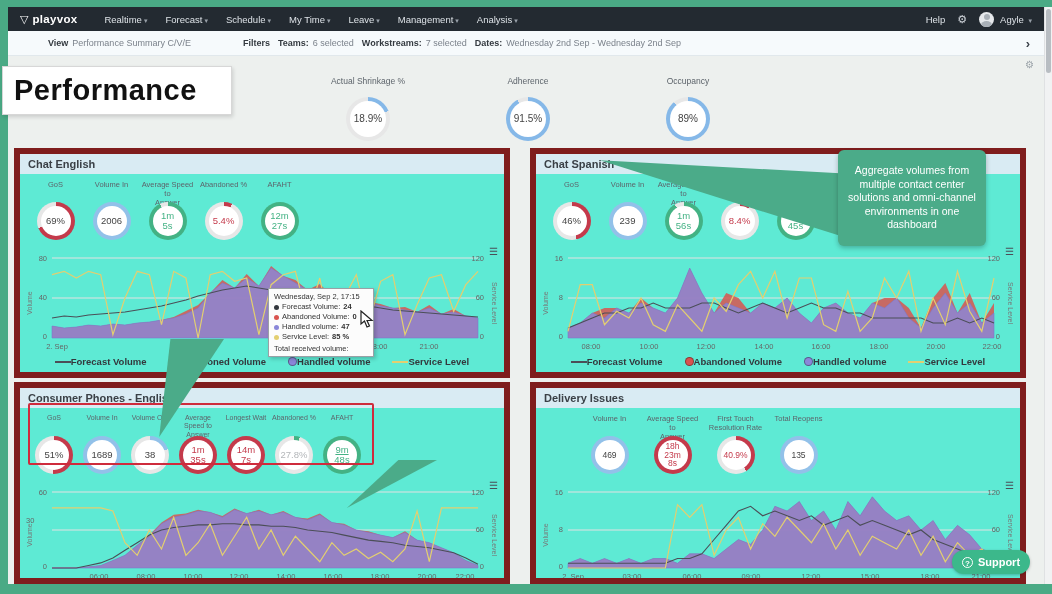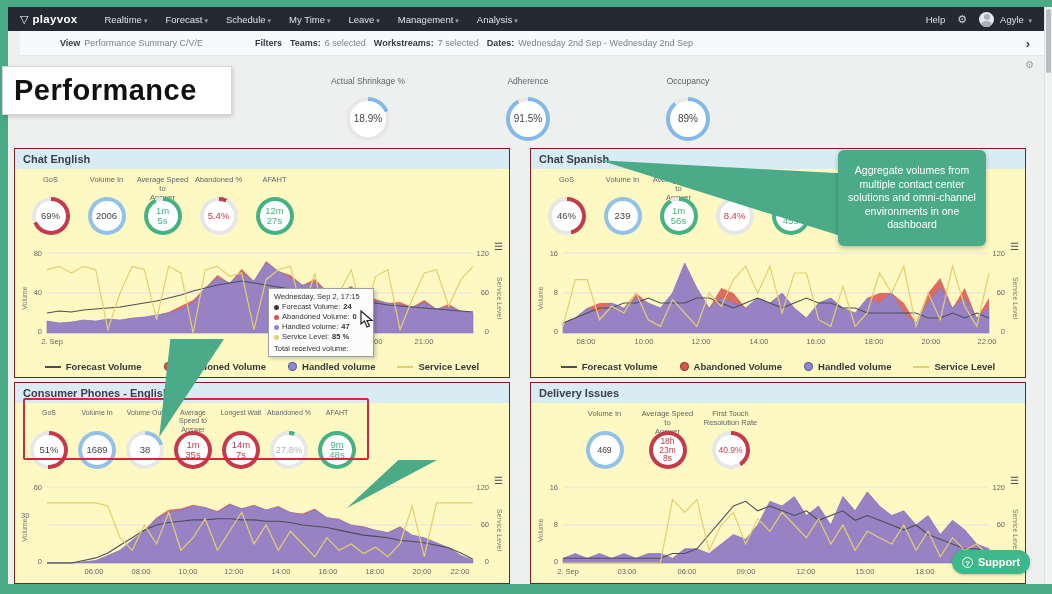--- a/index.html
+++ b/index.html
@@ -17,21 +17,21 @@
   .caret { font-size:7px; color:#98a0a9; margin-left:2px; }
   .nav-right { margin-left:auto; display:flex; align-items:center; gap:12px; }
   .nav-help { font-size:9.5px; color:#dde2e7; }
   .nav-gear { font-size:11px; color:#cfd4da; }
   .avatar { width:15px; height:15px; border-radius:50%; background:#e6e9ec; position:relative; overflow:hidden; }
   .avatar::before { content:''; position:absolute; top:2.5px; left:4.5px; width:6px; height:6px; border-radius:50%; background:#a9b0b7; }
   .avatar::after { content:''; position:absolute; top:9.5px; left:2px; width:11px; height:8px; border-radius:50%; background:#a9b0b7; }
   .nav-user { font-size:9.5px; color:#dde2e7; margin-left:-6px; }
 
   
-  .filterbar { position:absolute; left:12px; top:24px; right:8px; height:25px; background:#f6fafc; border-bottom:1px solid #e1e8ec; display:flex; align-items:center; padding-left:40px; font-size:9px; color:#49505a; z-index:3; }
+  .filterbar { position:absolute; left:0; top:24px; right:8px; height:25px; background:#f6fafc; border-bottom:1px solid #e1e8ec; display:flex; align-items:center; padding-left:40px; font-size:9px; color:#49505a; z-index:3; }
   .filterbar b { font-weight:bold; color:#343a40; }
   .fgap { width:8px; } .fgap-lg { width:52px; }
   .fval { color:#7b828b; margin-left:4px; }
   .chev { margin-left:auto; margin-right:14px; font-size:13px; font-weight:bold; color:#3a4149; cursor:pointer; }
 
   
   .content { position:absolute; left:0; top:49px; right:8px; bottom:0; background:#edf0ee; overflow:hidden; }
   .content-gear { position:absolute; right:10px; top:3px; font-size:10px; color:#9aa2a8; z-index:2; }
 
   
@@ -43,21 +43,21 @@
   .gauge { text-align:center; }
   .gauges-top .gauge { width:120px; }
   .glabel { font-size:7.5px; color:#5d646b; white-space:pre-line; line-height:1.2; }
   .gauges-top .glabel { font-size:8.5px; margin-bottom:11px; }
   .gring { position:relative; border-radius:50%; margin:0 auto; width:38px; height:38px; }
   .gauges-top .gring { width:44px; height:44px; }
   .gval { position:absolute; inset:4px; background:#fff; border-radius:50%; display:flex; align-items:center; justify-content:center; font-size:9.5px; color:#444; white-space:pre-line; line-height:1.05; text-align:center; }
   .gauges-top .gval { font-size:10px; }
 
   
-  .panel { position:absolute; background:#fef9c3; border:1px solid #7f1d1d; overflow:hidden; }
+  .panel { position:absolute; background:#5eead4; border:6px solid #7f1d1d; overflow:hidden; }
   .panel-h { height:20px; background:#d9ebf3; font-size:11px; font-weight:bold; color:#3a4046; line-height:20px; padding-left:8px; }
   .gauges { display:flex; padding-top:6px; }
   .gauges .gauge { width:55px; }
   .gauges .glabel { height:20px; margin-bottom:2px; }
   .g-chat { padding-left:8px; gap:1px; }
   .g-consumer { padding-left:10px; gap:0; }
   .g-consumer .gauge { width:48px; }
   .g-consumer .glabel { font-size:7px; }
   .g-delivery { padding-left:46px; gap:8px; }
   .g-delivery .gval { font-size:8.5px; }
@@ -65,21 +65,21 @@
   .chart-block { position:absolute; left:6px; right:6px; }
   .r1 .chart-block { top:96px; height:106px; }
   .r2 .chart-block { top:96px; height:102px; }
   .tick { position:absolute; font-size:7.5px; color:#666; z-index:1; }
   .ylab, .y2lab { position:absolute; font-size:7px; color:#777; top:50%; }
   .ylab { left:0px; transform:translateY(-50%) rotate(180deg); writing-mode:vertical-rl; }
   .y2lab { right:0px; transform:translateY(-50%); writing-mode:vertical-rl; }
   .ham { position:absolute; right:0; top:-4px; font-size:10px; color:#4b4e57; cursor:pointer; z-index:2; }
 
   .legend { position:absolute; left:0; right:0; bottom:5px; display:flex; justify-content:center; gap:22px; }
-  .litem { display:flex; align-items:center; gap:5px; font-size:9.5px; font-weight:bold; color:#33383d; }
+  .litem { display:flex; align-items:center; font-size:9.5px; font-weight:bold; color:#33383d; }
   .lline { width:16px; height:2px; }
   .ldot { width:9px; height:9px; border-radius:50%; }
 
   
   .red-box { position:absolute; left:8px; top:15px; width:346px; height:62px; border:2px solid #cf2b3c; border-radius:2px; z-index:4; pointer-events:none; }
 
   
   .callout { position:absolute; background:#4bab89; color:#fff; border-radius:6px; padding:9px 10px; text-align:center; font-size:10.5px; line-height:1.3; z-index:5; box-shadow:0 2px 5px rgba(0,0,0,.25); display:flex; align-items:center; justify-content:center; }
   .tail { position:absolute; background:#4bab89; z-index:5; }
   #tail1 { left:592px; top:97px; width:240px; height:92px; clip-path:polygon(0 8%, 100% 22%, 100% 90%); }
@@ -446,20 +446,26 @@
 8s</div>
             </div>
           </div>
           <div class="gauge">
             <div class="glabel">First Touch
 Resolution Rate</div>
             <div class="gring" style="background: conic-gradient(rgb(196, 58, 75) 147.6deg, rgb(231, 231, 231) 0deg);">
               <div class="gval" style="color: rgb(196, 58, 75);">40.9%</div>
             </div>
           </div>
+          <div class="gauge">
+            <div class="glabel">Total Reopens</div>
+            <div class="gring" style="background: conic-gradient(rgb(146, 193, 233) 360deg, rgb(231, 231, 231) 0deg);">
+              <div class="gval" style="color: rgb(68, 68, 68);">135</div>
+            </div>
+          </div>
         </div>
       <div class="chart-block">
           <svg width="426" height="76" style="position: absolute; left: 26px; top: 8px; overflow: visible;">
             <line x1="0" y1="0" x2="426" y2="0" stroke="#e2e2e2" stroke-width="1"></line>
             <line x1="0" y1="38" x2="426" y2="38" stroke="#e2e2e2" stroke-width="1"></line>
             <line x1="0" y1="75.5" x2="426" y2="75.5" stroke="#c4c4c4" stroke-width="1"></line>
             <path d="M0,76 L0.0,71.3 L12.2,66.5 L24.3,71.3 L36.5,66.5 L48.7,71.3 L60.9,66.5 L73.0,71.3 L85.2,66.5 L97.4,66.5 L109.5,71.3 L121.7,61.8 L133.9,61.8 L146.1,66.5 L158.2,57.0 L170.4,47.5 L182.6,52.3 L194.7,38.0 L206.9,14.3 L219.1,19.0 L231.3,9.5 L243.4,28.5 L255.6,19.0 L267.8,38.0 L279.9,9.5 L292.1,23.8 L304.3,4.8 L316.5,19.0 L328.6,28.5 L340.8,23.8 L353.0,38.0 L365.1,28.5 L377.3,47.5 L389.5,33.3 L401.7,42.8 L413.8,57.0 L426.0,61.8 L426,76 Z" fill="#d9534f" fill-opacity="0.85"></path>
             <path d="M0,76 L0.0,71.3 L12.2,66.5 L24.3,71.3 L36.5,66.5 L48.7,71.3 L60.9,66.5 L73.0,71.3 L85.2,66.5 L97.4,66.5 L109.5,71.3 L121.7,61.8 L133.9,61.8 L146.1,66.5 L158.2,57.0 L170.4,47.5 L182.6,52.3 L194.7,38.0 L206.9,14.3 L219.1,19.0 L231.3,9.5 L243.4,28.5 L255.6,19.0 L267.8,38.0 L279.9,9.5 L292.1,23.8 L304.3,4.8 L316.5,19.0 L328.6,28.5 L340.8,23.8 L353.0,38.0 L365.1,28.5 L377.3,47.5 L389.5,33.3 L401.7,42.8 L413.8,57.0 L426.0,61.8 L426,76 Z" fill="#8a87d9" fill-opacity="0.82" stroke="#7b78cf" stroke-width="0.6"></path>
             <path d="M0.0,71.3 L12.2,71.3 L24.3,71.3 L36.5,71.3 L48.7,71.3 L60.9,71.3 L73.0,71.3 L85.2,71.3 L97.4,71.3 L109.5,66.5 L121.7,66.5 L133.9,61.8 L146.1,47.5 L158.2,33.3 L170.4,19.0 L182.6,14.3 L194.7,23.8 L206.9,19.0 L219.1,23.8 L231.3,28.5 L243.4,23.8 L255.6,33.3 L267.8,28.5 L279.9,23.8 L292.1,33.3 L304.3,28.5 L316.5,33.3 L328.6,38.0 L340.8,42.8 L353.0,38.0 L365.1,47.5 L377.3,52.3 L389.5,57.0 L401.7,61.8 L413.8,61.8 L426.0,66.5" fill="none" stroke="#4b4e57" stroke-width="1.1"></path>
             <path d="M0.0,76.0 L12.2,76.0 L24.3,76.0 L36.5,76.0 L48.7,76.0 L60.9,76.0 L73.0,76.0 L85.2,76.0 L97.4,76.0 L109.5,12.7 L121.7,25.3 L133.9,12.7 L146.1,63.3 L158.2,38.0 L170.4,25.3 L182.6,57.0 L194.7,31.7 L206.9,44.3 L219.1,25.3 L231.3,38.0 L243.4,50.7 L255.6,31.7 L267.8,57.0 L279.9,38.0 L292.1,63.3 L304.3,44.3 L316.5,50.7 L328.6,57.0 L340.8,38.0 L353.0,63.3 L365.1,44.3 L377.3,69.7 L389.5,50.7 L401.7,63.3 L413.8,57.0 L426.0,69.7" fill="none" stroke="#e3cf70" stroke-width="1.2"></path>

